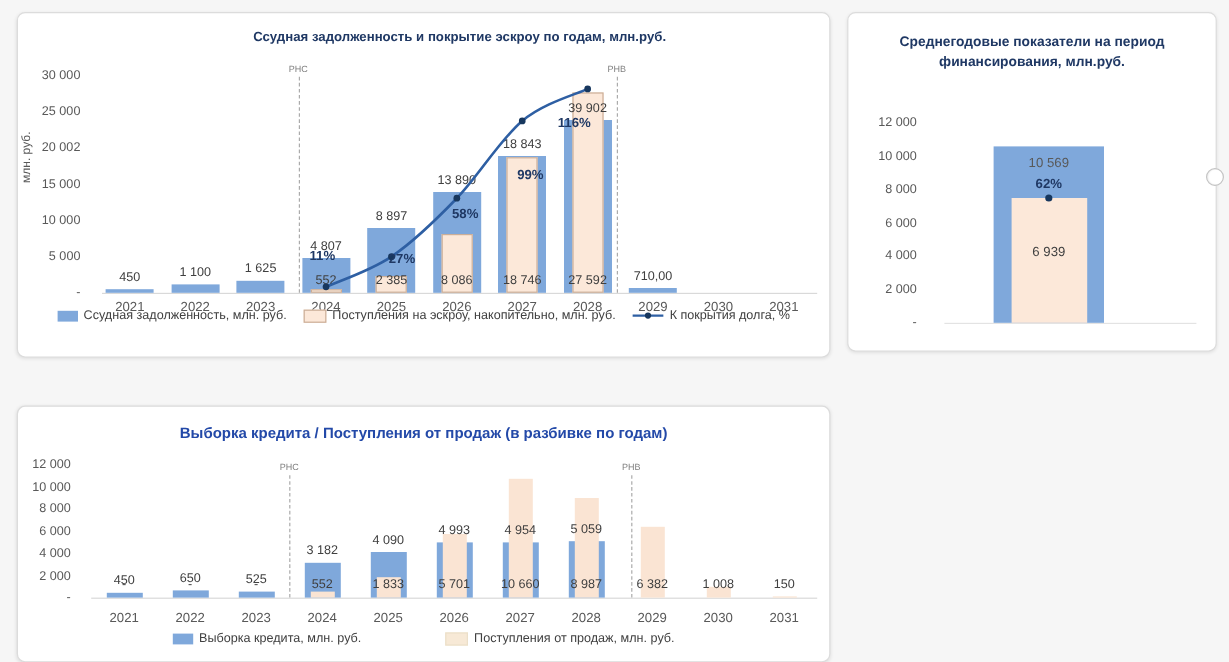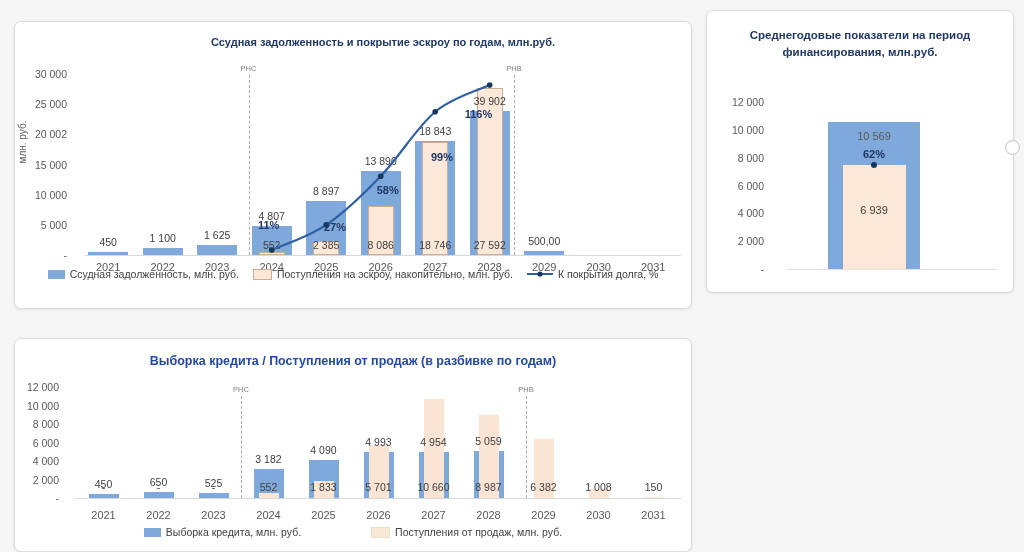--- a/index.html
+++ b/index.html
@@ -1,19 +1,19 @@
 <!DOCTYPE html>
 <html><head>
 <meta charset="utf-8">
 <style>
   html,body{margin:0;padding:0;width:1024px;height:552px;overflow:hidden;
     background:#f6f6f6;font-family:"Liberation Sans",sans-serif;}
   .panel{position:absolute;background:#fff;border:1px solid #dcdcdc;border-radius:7px;
     box-shadow:0 1px 3px rgba(0,0,0,.09);}
-  #panel1{left:14px;top:21px;width:676px;height:286px;}
+  #panel1{left:14px;top:10px;width:676px;height:286px;}
   #panel2{left:706px;top:10px;width:306px;height:281px;overflow:visible;}
   #panel3{left:14px;top:338px;width:676px;height:212px;}
   .ctitle{position:absolute;text-align:center;font-weight:bold;color:#1F3864;}
   #t1{left:70px;top:14px;width:596px;font-size:11px;}
   #t2{left:10px;top:16px;width:286px;font-size:11.5px;line-height:1.5;}
   #t3{left:0px;top:15px;width:676px;font-size:12.5px;color:#2349A8;}
   .plot{position:absolute;left:0;top:0;right:0;bottom:0;}
   .legend{position:absolute;display:flex;justify-content:center;align-items:center;
     font-size:10.5px;color:#404040;white-space:nowrap;}
   #legend1{top:246px;left:0;width:676px;gap:14px;}
@@ -77,21 +77,21 @@
         <div style="position: absolute; left: 407.2px; width: 26px; top: 119.899px; height: 113.101px; box-sizing: border-box; background: rgb(252, 232, 217); border: 1px solid rgb(203, 174, 152);"></div>
         <div style="position: absolute; left: 420.2px; top: 103.314px; transform: translateX(-50%); font: 500 10.5px &quot;Liberation Sans&quot;, sans-serif; color: rgb(64, 64, 64);">18 843</div>
         <div style="position: absolute; left: 420.2px; top: 217px; transform: translateX(-50%); font: 500 10.5px &quot;Liberation Sans&quot;, sans-serif; color: rgb(64, 64, 64);">18 746</div>
         <div style="position: absolute; left: 420.2px; top: 239px; transform: translateX(-50%); font: 11px &quot;Liberation Sans&quot;, sans-serif; color: rgb(89, 89, 89);">2027</div>
         <div style="position: absolute; left: 454.7px; width: 40px; top: 88.7913px; height: 144.209px; background: rgb(127, 168, 219);"></div>
         <div style="position: absolute; left: 461.7px; width: 26px; top: 65.6776px; height: 167.322px; box-sizing: border-box; background: rgb(252, 232, 217); border: 1px solid rgb(203, 174, 152);"></div>
         <div style="position: absolute; left: 474.7px; top: 72.7913px; transform: translateX(-50%); font: 500 10.5px &quot;Liberation Sans&quot;, sans-serif; color: rgb(64, 64, 64);">39 902</div>
         <div style="position: absolute; left: 474.7px; top: 217px; transform: translateX(-50%); font: 500 10.5px &quot;Liberation Sans&quot;, sans-serif; color: rgb(64, 64, 64);">27 592</div>
         <div style="position: absolute; left: 474.7px; top: 239px; transform: translateX(-50%); font: 11px &quot;Liberation Sans&quot;, sans-serif; color: rgb(89, 89, 89);">2028</div>
         <div style="position: absolute; left: 509.2px; width: 40px; top: 228.716px; height: 4.28367px; background: rgb(127, 168, 219);"></div>
-        <div style="position: absolute; left: 529.2px; top: 212.716px; transform: translateX(-50%); font: 500 10.5px &quot;Liberation Sans&quot;, sans-serif; color: rgb(64, 64, 64);">500,00</div>
+        <div style="position: absolute; left: 529.2px; top: 212.716px; transform: translateX(-50%); font: 500 10.5px &quot;Liberation Sans&quot;, sans-serif; color: rgb(64, 64, 64);">710,00</div>
         <div style="position: absolute; left: 529.2px; top: 239px; transform: translateX(-50%); font: 11px &quot;Liberation Sans&quot;, sans-serif; color: rgb(89, 89, 89);">2029</div>
         <div style="position: absolute; left: 583.7px; top: 239px; transform: translateX(-50%); font: 11px &quot;Liberation Sans&quot;, sans-serif; color: rgb(89, 89, 89);">2030</div>
         <div style="position: absolute; left: 638.2px; top: 239px; transform: translateX(-50%); font: 11px &quot;Liberation Sans&quot;, sans-serif; color: rgb(89, 89, 89);">2031</div>
         <svg width="676" height="286" style="position: absolute; left: 0px; top: 0px; pointer-events: none;">
           <path d="M256.7,228.019C265.7833333333333,223.82966666666667 293.0333333333333,215.18916666666667 311.2,202.883C329.3666666666667,190.57683333333335 347.5333333333333,173.03400000000002 365.7,154.18200000000002C383.8666666666667,135.33 402.0333333333333,104.95733333333335 420.2,89.77100000000002C438.3666666666667,74.58466666666668 465.6166666666667,67.51516666666669 474.7,63.06400000000002" fill="none" stroke="#2E5FA3" stroke-width="2.2"></path>
           <circle cx="256.7" cy="228.019" r="2.8" fill="#17375E"></circle>
           <circle cx="311.2" cy="202.883" r="2.8" fill="#17375E"></circle>
           <circle cx="365.7" cy="154.18200000000002" r="2.8" fill="#17375E"></circle>
           <circle cx="420.2" cy="89.77100000000002" r="2.8" fill="#17375E"></circle>
           <circle cx="474.7" cy="63.06400000000002" r="2.8" fill="#17375E"></circle>

